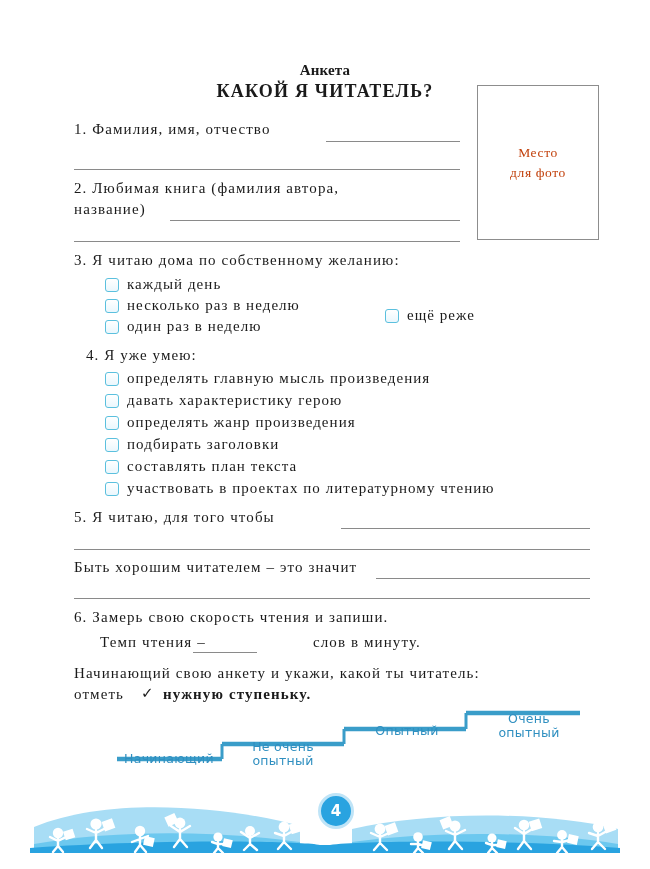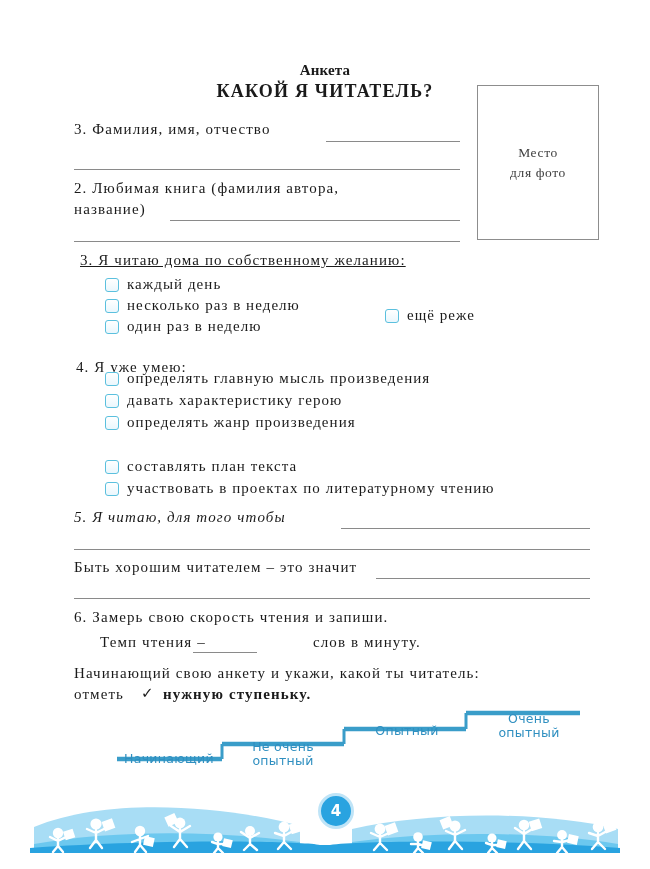--- a/index.html
+++ b/index.html
@@ -45,21 +45,21 @@
     width: 122px;
     height: 155px;
     border: 1px solid #8d8d8d;
     box-sizing: border-box;
     display: flex;
     flex-direction: column;
     align-items: center;
     justify-content: center;
     font-size: 13.5px;
     line-height: 1.45;
-    color: #404040;
+    color: #c2410c;
   }
   .photo-box span { display: block; white-space: nowrap; letter-spacing: .6px;}
 
   
   .q {
     position: absolute;
     font-size: 15px;
     letter-spacing: 1.1px;
     white-space: nowrap;
   }
@@ -131,73 +131,77 @@
 <div id="page">
 
   <div class="hdr-sub">Анкета</div>
   <div class="hdr-title">КАКОЙ Я ЧИТАТЕЛЬ?</div>
 
   <div class="photo-box">
     <span>Место</span>
     <span>для фото</span>
   </div>
 
-  <div class="q" style="left:74px; top:121px;">3. Фамилия, имя, отчество</div>
+  <div class="q" style="left:74px; top:121px;">1. Фамилия, имя, отчество</div>
   <div class="rule" style="left:326px; top:141px; width:134px;"></div>
   <div class="rule" style="left:74px; top:169px; width:386px;"></div>
 
   <div class="q" style="left:74px; top:180px;">2. Любимая книга (фамилия автора,</div>
   <div class="q" style="left:74px; top:201px;">название)</div>
   <div class="rule" style="left:170px; top:220px; width:290px;"></div>
   <div class="rule" style="left:74px; top:241px; width:386px;"></div>
 
-  <div class="q" style="left:80px; top:252px;text-decoration:underline;">3. Я читаю дома по собственному желанию:</div>
+  <div class="q" style="left:74px; top:252px;">3. Я читаю дома по собственному желанию:</div>
 
   <div class="cb-row" style="left:105px; top:276px;">
     <span class="cb"></span>
     <span>каждый день</span>
   </div>
   <div class="cb-row" style="left:105px; top:297px;">
     <span class="cb"></span>
     <span>несколько раз в неделю</span>
   </div>
   <div class="cb-row" style="left:105px; top:318px;">
     <span class="cb"></span>
     <span>один раз в неделю</span>
   </div>
 
   <div class="cb-row" style="left:385px; top:307px;">
     <span class="cb"></span>
     <span>ещё реже</span>
   </div>
 
-  <div class="q" style="left:76px; top:347px;margin-top:12px;">4. Я уже умею:</div>
+  <div class="q" style="left:86px; top:347px;">4. Я уже умею:</div>
 
   <div class="cb-row" style="left:105px; top:370px;">
     <span class="cb"></span>
     <span>определять главную мысль произведения</span>
   </div>
   <div class="cb-row" style="left:105px; top:392px;">
     <span class="cb"></span>
     <span>давать характеристику герою</span>
   </div>
   <div class="cb-row" style="left:105px; top:414px;">
     <span class="cb"></span>
     <span>определять жанр произведения</span>
   </div>
+  <div class="cb-row" style="left:105px; top:436px;">
+    <span class="cb"></span>
+    <span>подбирать заголовки</span>
+  </div>
   <div class="cb-row" style="left:105px; top:458px;">
     <span class="cb"></span>
     <span>составлять план текста</span>
   </div>
   <div class="cb-row" style="left:105px; top:480px;">
     <span class="cb"></span>
     <span>участвовать в проектах по литературному чтению</span>
   </div>
 
-  <div class="q" style="left:74px; top:509px;font-style:italic;">5. Я читаю, для того чтобы</div>
+  <div class="q" style="left:74px; top:509px;">5. Я читаю, для того чтобы</div>
   <div class="rule" style="left:341px; top:528px; width:249px;"></div>
   <div class="rule" style="left:74px; top:549px; width:516px;"></div>
 
   <div class="q" style="left:74px; top:559px;">Быть хорошим читателем – это значит</div>
   <div class="rule" style="left:376px; top:578px; width:214px;"></div>
   <div class="rule" style="left:74px; top:598px; width:516px;"></div>
 
   <div class="q" style="left:74px; top:609px;">6. Замерь свою скорость чтения и запиши.</div>
   <div class="q" style="left:100px; top:634px;">Темп чтения –</div>
   <div class="rule" style="left:193px; top:652px; width:64px;"></div>

